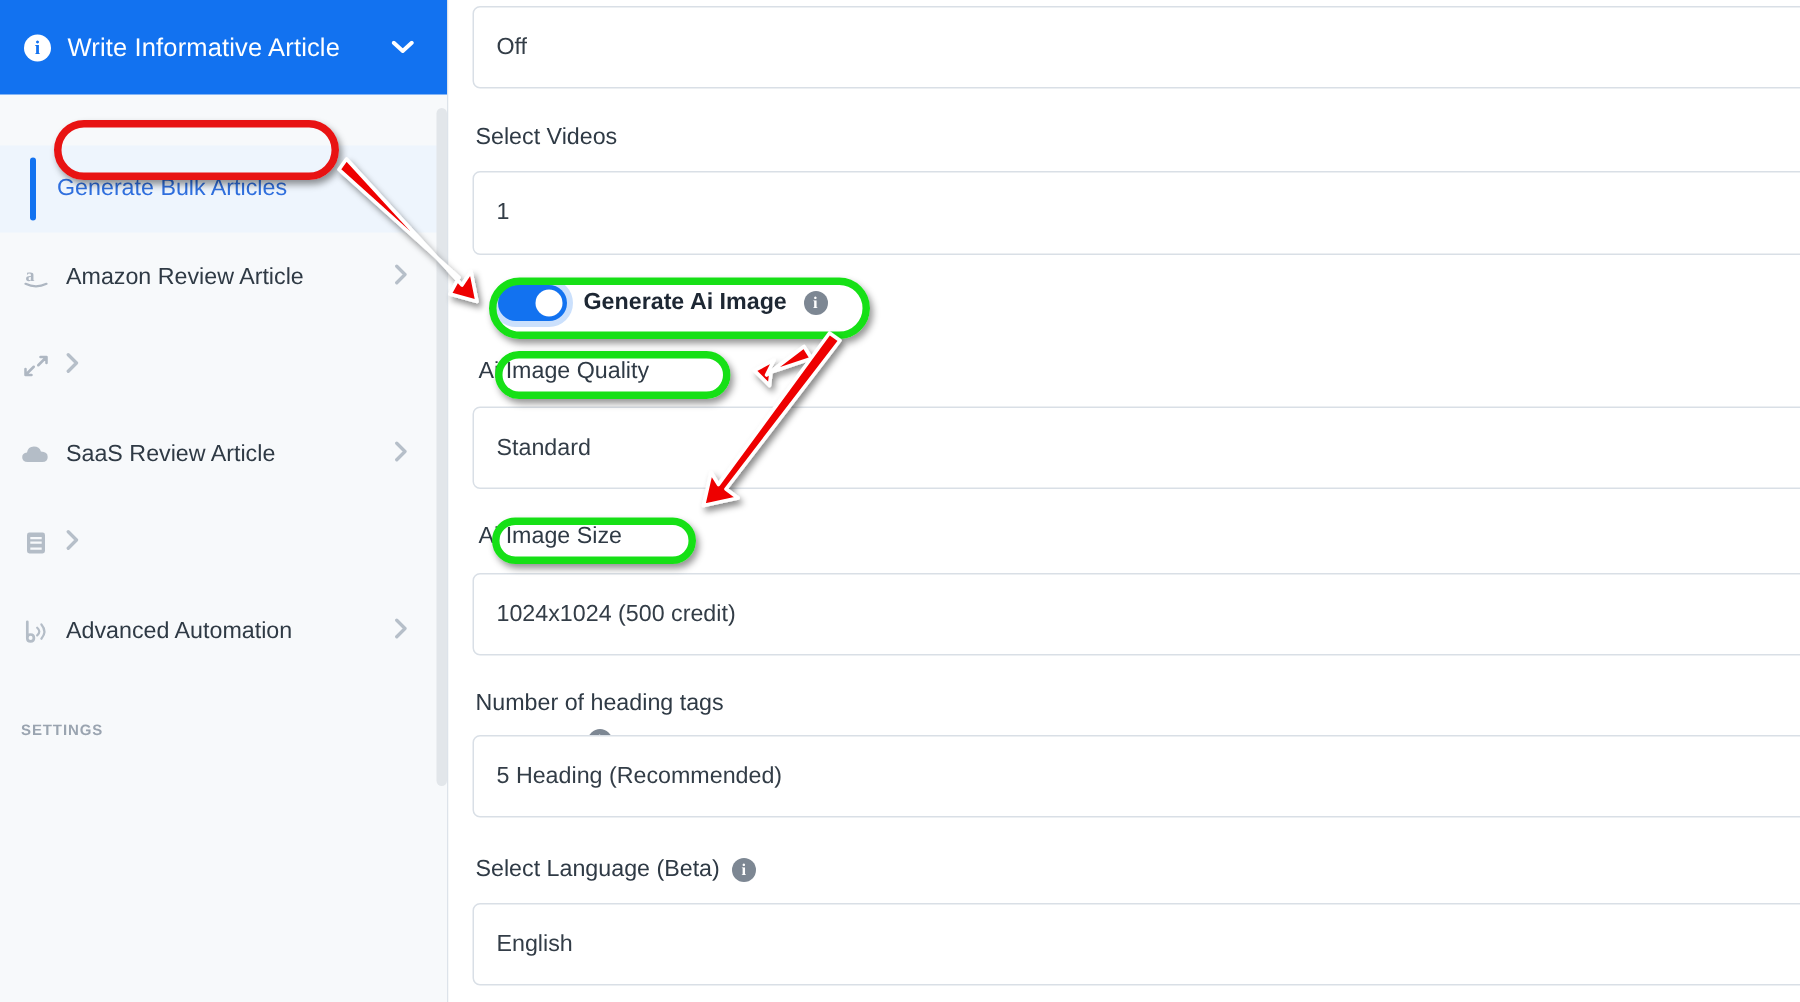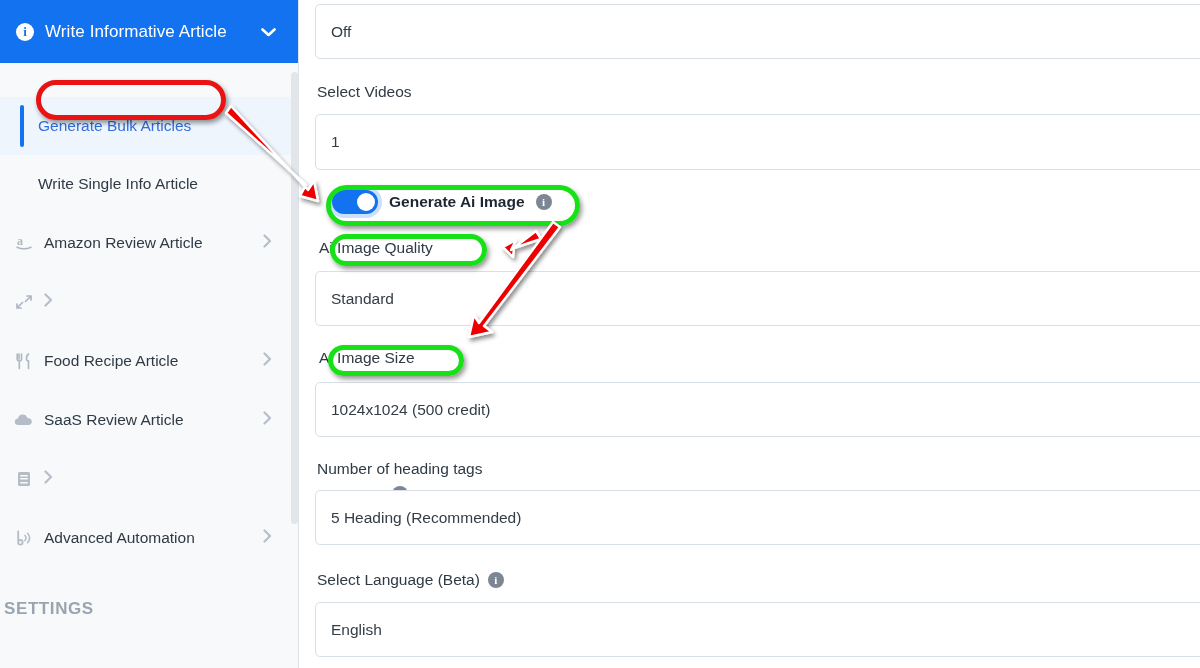--- a/index.html
+++ b/index.html
@@ -87,22 +87,22 @@
     color: #aeb7c2;
     margin-right: 8px;
   }
   .navitem .nv-label { flex: 1 1 auto; }
   .navitem .nv-caret {
     color: #b6bfc9; font-size: 17px; font-weight: bold;
     line-height: 1;
   }
 
   .sb-section-label {
-    padding-left: 4px;
-    font-size: 17px;
+    padding-left: 14px;
+    font-size: 10px;
     font-weight: bold;
     letter-spacing: 0.6px;
     color: #9aa4b0;
     margin-top: 32px;
   }
 
   .sb-scroll-track {
     position: absolute;
     left: 291px; top: 72px;
     width: 7px; height: 452px;
@@ -196,23 +196,20 @@
         </svg>
       </span>
     </div>
 
     <div class="sb-body">
 
       <div class="subitem active">
         <span>Generate Bulk Articles</span>
       </div>
 
-      <div class="subitem">
-        <span>Write Single Info Article</span>
-      </div>
 
       <div class="navitem">
         <span class="nv-ico">
           <svg width="18" height="18" viewBox="0 0 18 18" aria-hidden="true">
             <text x="2" y="11" font-family="Liberation Serif, serif" font-size="12" font-weight="bold" fill="#aeb7c2">a</text>
             <path d="M2 13.2 Q9 16.5 16 13.2" fill="none" stroke="#aeb7c2" stroke-width="1.5" stroke-linecap="round"></path>
           </svg>
         </span>
         <span class="nv-label">Amazon Review Article</span>
         <span class="nv-caret">
@@ -229,34 +226,20 @@
             <path d="M16 3 L10.5 8.5 M16 3 L16 7 M16 3 L12 3" fill="none" stroke="#aeb7c2" stroke-width="1.7" stroke-linecap="round"></path>
           </svg>
         </span>
         <span class="nv-caret">
           <svg width="9" height="14" viewBox="0 0 9 14" aria-hidden="true">
             <path d="M1.5 1.5 L7 7 L1.5 12.5" fill="none" stroke="#b6bfc9" stroke-width="2.2" stroke-linecap="round" stroke-linejoin="round"></path>
           </svg>
         </span>
       </div>
 
-      <div class="navitem">
-        <span class="nv-ico">
-          <svg width="18" height="18" viewBox="0 0 18 18" aria-hidden="true">
-            <path d="M4 2 L4 7 M6.5 2 L6.5 7 M2.2 2 L2.2 7 Q2.2 9 4.3 9 Q6.5 9 6.5 7 M4.3 9 L4.3 16.5" fill="none" stroke="#aeb7c2" stroke-width="1.6" stroke-linecap="round"></path>
-            <path d="M13.5 2 Q11.3 3.5 11.5 7 Q11.6 9 13.5 9 L13.5 16.5" fill="none" stroke="#aeb7c2" stroke-width="1.6" stroke-linecap="round"></path>
-          </svg>
-        </span>
-        <span class="nv-label">Food Recipe Article</span>
-        <span class="nv-caret">
-          <svg width="9" height="14" viewBox="0 0 9 14" aria-hidden="true">
-            <path d="M1.5 1.5 L7 7 L1.5 12.5" fill="none" stroke="#b6bfc9" stroke-width="2.2" stroke-linecap="round" stroke-linejoin="round"></path>
-          </svg>
-        </span>
-      </div>
 
       <div class="navitem">
         <span class="nv-ico">
           <svg width="20" height="18" viewBox="0 0 20 18" aria-hidden="true">
             <path d="M4.5 14 Q0.8 14 0.8 10.8 Q0.8 7.9 4 7.6 Q4.6 3.6 8.6 3.6 Q12.3 3.6 13.3 7 Q17.8 7.1 17.8 10.6 Q17.8 14 14.2 14 Z" fill="#b4bdc7"></path>
           </svg>
         </span>
         <span class="nv-label">SaaS Review Article</span>
         <span class="nv-caret">
           <svg width="9" height="14" viewBox="0 0 9 14" aria-hidden="true">

